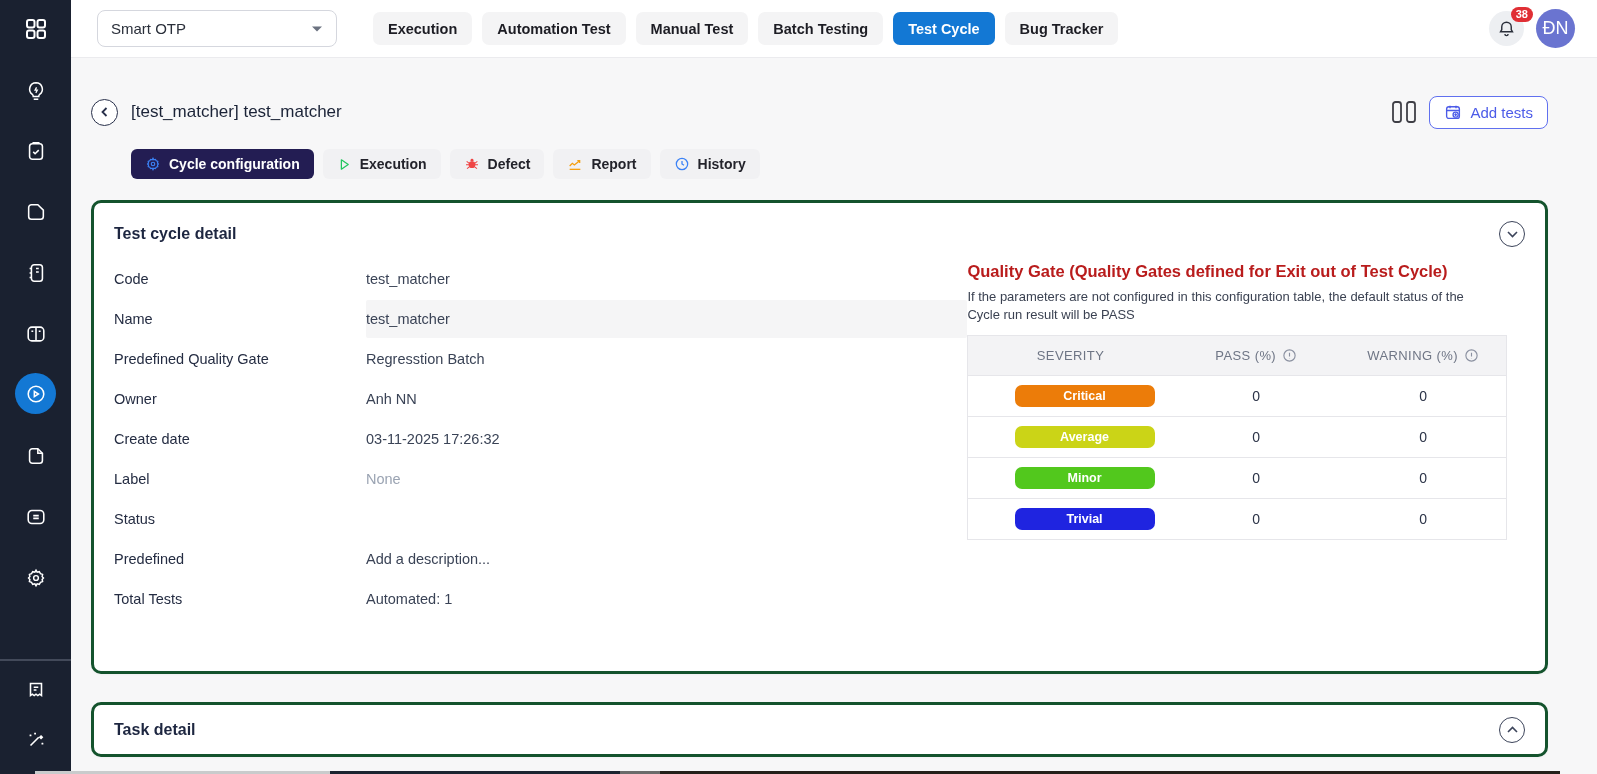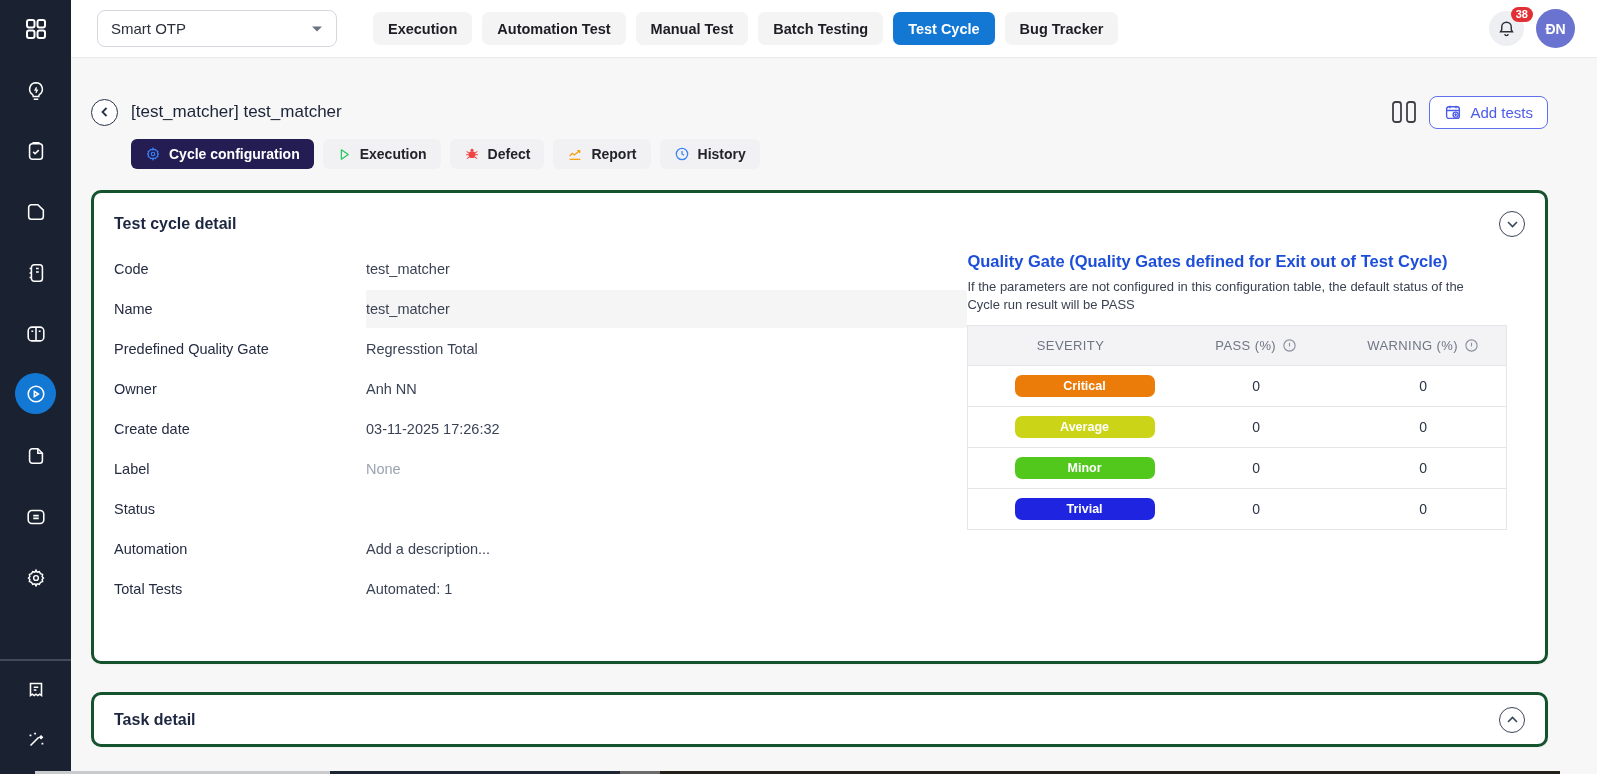--- a/index.html
+++ b/index.html
@@ -17,51 +17,51 @@
   
   .topbar { position:absolute; left:71px; top:0; width:1526px; height:58px; background:#ffffff; border-bottom:1px solid #ebebee; display:flex; align-items:center; z-index:4; }
   .project-select { margin-left:26px; width:240px; height:37px; border:1px solid #d5d7de; border-radius:8px; background:#fff; display:flex; align-items:center; justify-content:space-between; padding:8px 13px; cursor:pointer; }
   .project-select .val { font-size:15px; color:#2a2f3a; }
   .main-nav { display:flex; gap:10px; margin-left:36px; }
   .nav-btn { height:33px; padding:0 15px; display:flex; align-items:center; border-radius:7px; background:#f4f4f5; color:#1d1d24; font-size:14.5px; font-weight:bold; cursor:pointer; white-space:nowrap; }
   .nav-btn.active { background:#1378d4; color:#fff; }
   .topbar-right { margin-left:auto; margin-right:22px; display:flex; align-items:center; gap:12px; }
   .bell-wrap { position:relative; width:35px; height:35px; border-radius:50%; background:#edeff2; display:flex; align-items:center; justify-content:center; cursor:pointer; }
   .bell-badge { position:absolute; top:-4px; right:-9px; background:#e02f35; color:#fff; font-size:11px; font-weight:bold; border-radius:9px; padding:2px 5px; line-height:1; }
-  .avatar { width:39px; height:39px; border-radius:50%; background:#6a74d0; color:#fff; font-weight:bold; font-size:14px; display:flex; align-items:center; justify-content:center; cursor:pointer; }
+  .avatar { width:39px; height:39px; border-radius:50%; background:#6a74d0; color:#fff; font-weight:normal; font-size:18px; display:flex; align-items:center; justify-content:center; cursor:pointer; }
 
   
   .main { position:absolute; left:71px; top:74px; width:1526px; height:713px; padding:0 49px 0 20px; }
   .title-row { margin-top:22px; height:32px; display:flex; align-items:center; }
   .back-btn { width:27px; height:27px; border:1.6px solid #28304a; border-radius:50%; display:flex; align-items:center; justify-content:center; cursor:pointer; background:#fff; }
   .page-title { margin-left:13px; font-size:17px; font-weight:500; color:#1b2337; }
   .title-actions { margin-left:auto; display:flex; align-items:center; gap:13px; }
   .columns-icon { display:flex; gap:4px; cursor:pointer; }
   .add-tests-btn { height:33px; border:1px solid #6070ef; border-radius:8px; background:#fff; color:#4c5be8; font-size:15px; display:flex; align-items:center; gap:8px; padding:0 14px; cursor:pointer; }
 
-  .tab-row { margin-top:11px; display:flex; gap:9px;padding-left:40px; }
+  .tab-row { margin-top:21px; display:flex; gap:9px;padding-left:40px; }
   .tab { height:30px; padding:0 14px; display:flex; align-items:center; gap:8px; border-radius:6px; background:#f1f1f3; color:#23232b; font-size:14px; font-weight:bold; cursor:pointer; }
   .tab.active { background:#231d53; color:#fff; }
 
   .card { background:#fff; border:3px solid #14532d; border-radius:10px; box-shadow:0 1px 2px rgba(20,30,60,.03); }
   .card-1 { margin-top:21px; height:474px; padding:18px 20px; }
   .card-head { display:flex; align-items:center; justify-content:space-between; }
   .card-title { font-size:16px; font-weight:bold; color:#1d2640; }
   .collapse-btn { width:26px; height:26px; border:1.3px solid #3c445a; border-radius:50%; background:#fff; display:flex; align-items:center; justify-content:center; cursor:pointer; }
 
   .card-body { display:flex; margin-top:12px; }
   .fields-col { width:857px; }
   .field-row { display:flex; align-items:center; height:40px; }
   .field-label { width:252px; font-size:14.5px; color:#242c42; font-weight:500; }
   .field-value { flex:1; font-size:14.5px; color:#3a4356; }
   .field-row.highlight .field-value { background:#f5f5f6; height:38px; display:flex; align-items:center; border-radius:2px; }
   .field-value.muted { color:#9aa3b2; }
 
   .qg-col { width:560px; margin-left:0; }
-  .qg-title { font-size:16.5px; font-weight:bold; color:#1d4ed8; margin-top:3px; }
+  .qg-title { font-size:16.5px; font-weight:bold; color:#b91c1c; margin-top:3px; }
   .qg-sub { font-size:13px; color:#3b4252; line-height:1.4; margin-top:7px; width:530px; }
   .qg-table { width:540px; margin-top:11px; border:1px solid #e6e6ea; border-collapse:collapse;padding-left:8px; }
   .qg-table th { background:#f3f3f5; color:#6e7585; font-size:13px; font-weight:normal; letter-spacing:.4px; height:40px; text-align:center; border-bottom:1px solid #e6e6ea; }
   .qg-table td { height:41px; text-align:center; border-bottom:1px solid #e6e6ea; font-size:14px; color:#2b3347; }
   .qg-table tr:last-child td { border-bottom:none; }
   .th-inner { display:inline-flex; align-items:center; gap:6px; }
   .sev-badge { display:inline-block; width:140px; padding:4px 0; border-radius:7px; color:#fff; font-weight:bold; font-size:12.5px; text-align:center;margin-left:28px; }
 
   .card-2 { margin-top:28px; height:55px; display:flex; align-items:center; justify-content:space-between; padding:0 20px; }
 
@@ -312,40 +312,40 @@
         <div class="field-row">
           <span class="field-label">Code</span>
           <span class="field-value">test_matcher</span>
         </div>
         <div class="field-row highlight">
           <span class="field-label">Name</span>
           <span class="field-value">test_matcher</span>
         </div>
         <div class="field-row">
           <span class="field-label">Predefined Quality Gate</span>
-          <span class="field-value">Regresstion Total</span>
+          <span class="field-value">Regresstion Batch</span>
         </div>
         <div class="field-row">
           <span class="field-label">Owner</span>
           <span class="field-value">Anh NN</span>
         </div>
         <div class="field-row">
           <span class="field-label">Create date</span>
           <span class="field-value">03-11-2025 17:26:32</span>
         </div>
         <div class="field-row">
           <span class="field-label">Label</span>
           <span class="field-value muted">None</span>
         </div>
         <div class="field-row">
           <span class="field-label">Status</span>
           <span class="field-value"></span>
         </div>
         <div class="field-row">
-          <span class="field-label">Automation</span>
+          <span class="field-label">Predefined</span>
           <span class="field-value">Add a description...</span>
         </div>
         <div class="field-row">
           <span class="field-label">Total Tests</span>
           <span class="field-value">Automated: 1</span>
         </div>
       </div>
 
       <div class="qg-col">
         <h3 class="qg-title">Quality Gate (Quality Gates defined for Exit out of Test Cycle)</h3>

